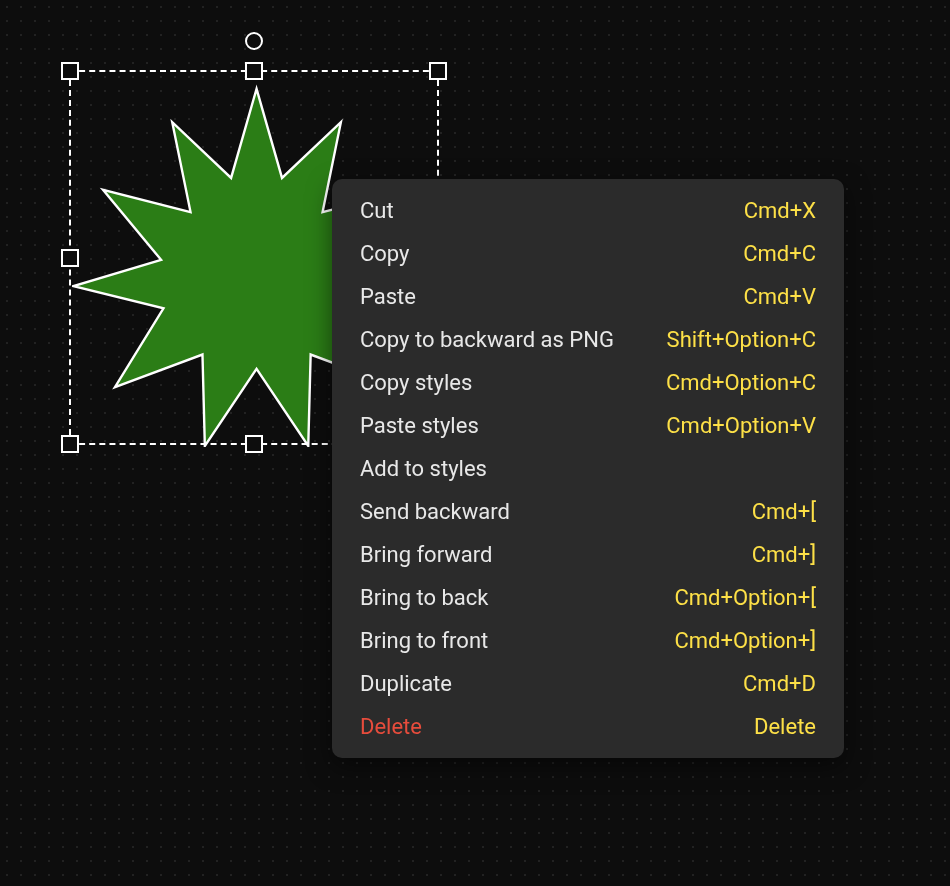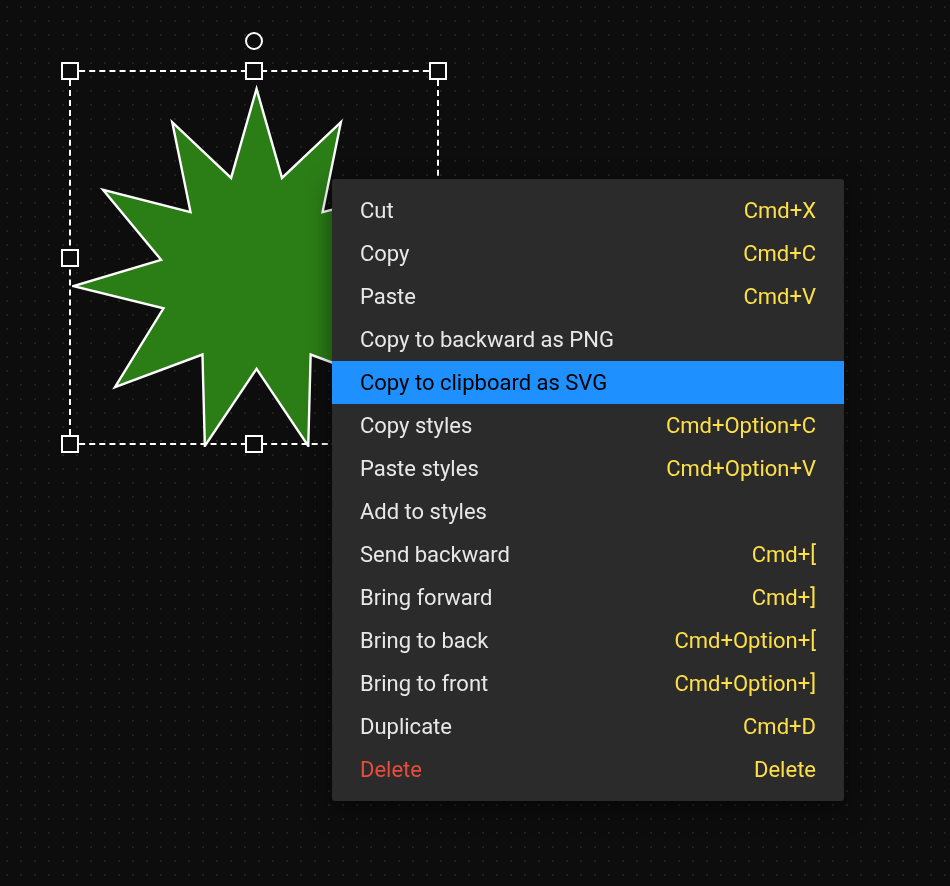--- a/index.html
+++ b/index.html
@@ -53,21 +53,21 @@
       position: absolute;
       left: 72px; top: 72px;
       width: 370px; height: 375px;
     }
     
     .context-menu {
       position: absolute;
       left: 332px; top: 179px;
       width: 512px;
       background: #2b2b2b;
-      border-radius: 3px;
+      border-radius: 10px;
       padding: 10px 0;
       box-shadow: 0 8px 24px rgba(0,0,0,0.5);
     }
     .menu-item {
       display: flex;
       justify-content: space-between;
       align-items: center;
       padding: 9px 28px;
       font-size: 22px;
       color: #e8e8e8;
@@ -120,24 +120,21 @@
     <div class="menu-item">
       <span class="label">Copy</span>
       <span class="shortcut">Cmd+C</span>
     </div>
     <div class="menu-item">
       <span class="label">Paste</span>
       <span class="shortcut">Cmd+V</span>
     </div>
     <div class="menu-item">
       <span class="label">Copy to backward as PNG</span>
-    </div>
-    <div class="menu-item highlighted">
-      <span class="label">Copy to clipboard as SVG</span>
-      <span class="shortcut"></span>
+      <span class="shortcut">Shift+Option+C</span>
     </div>
     <div class="menu-item">
       <span class="label">Copy styles</span>
       <span class="shortcut">Cmd+Option+C</span>
     </div>
     <div class="menu-item">
       <span class="label">Paste styles</span>
       <span class="shortcut">Cmd+Option+V</span>
     </div>
     <div class="menu-item">

